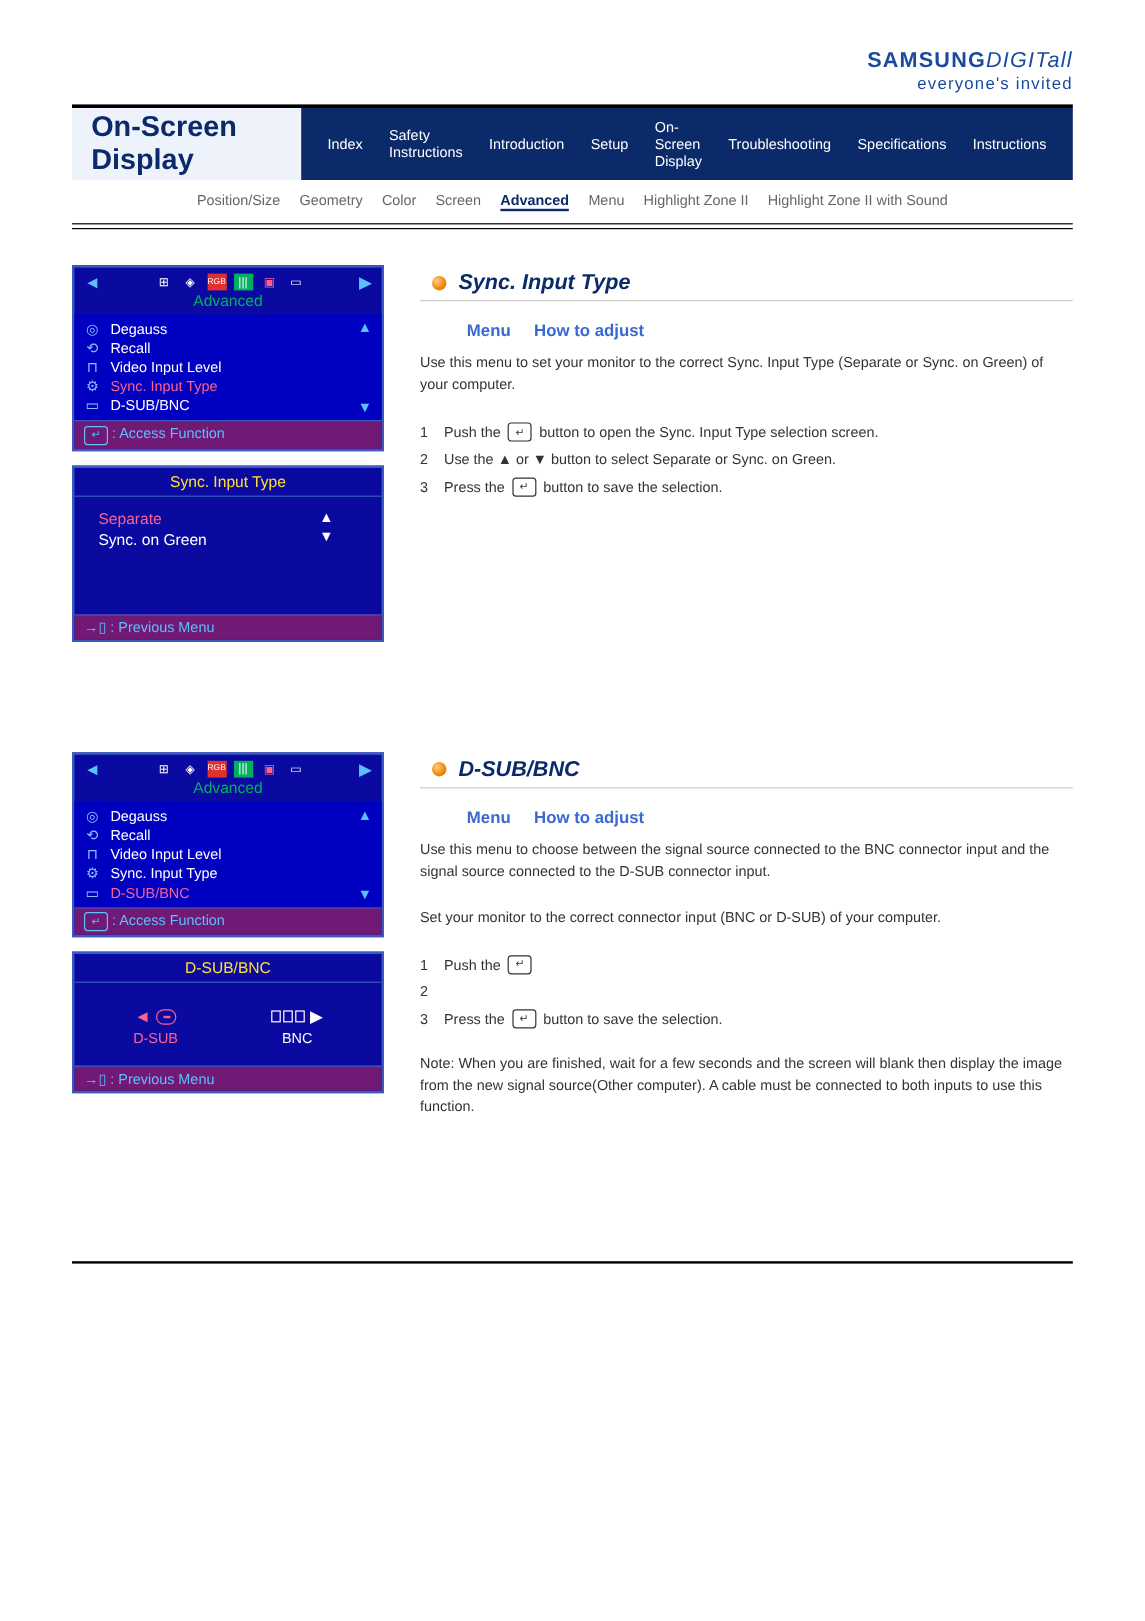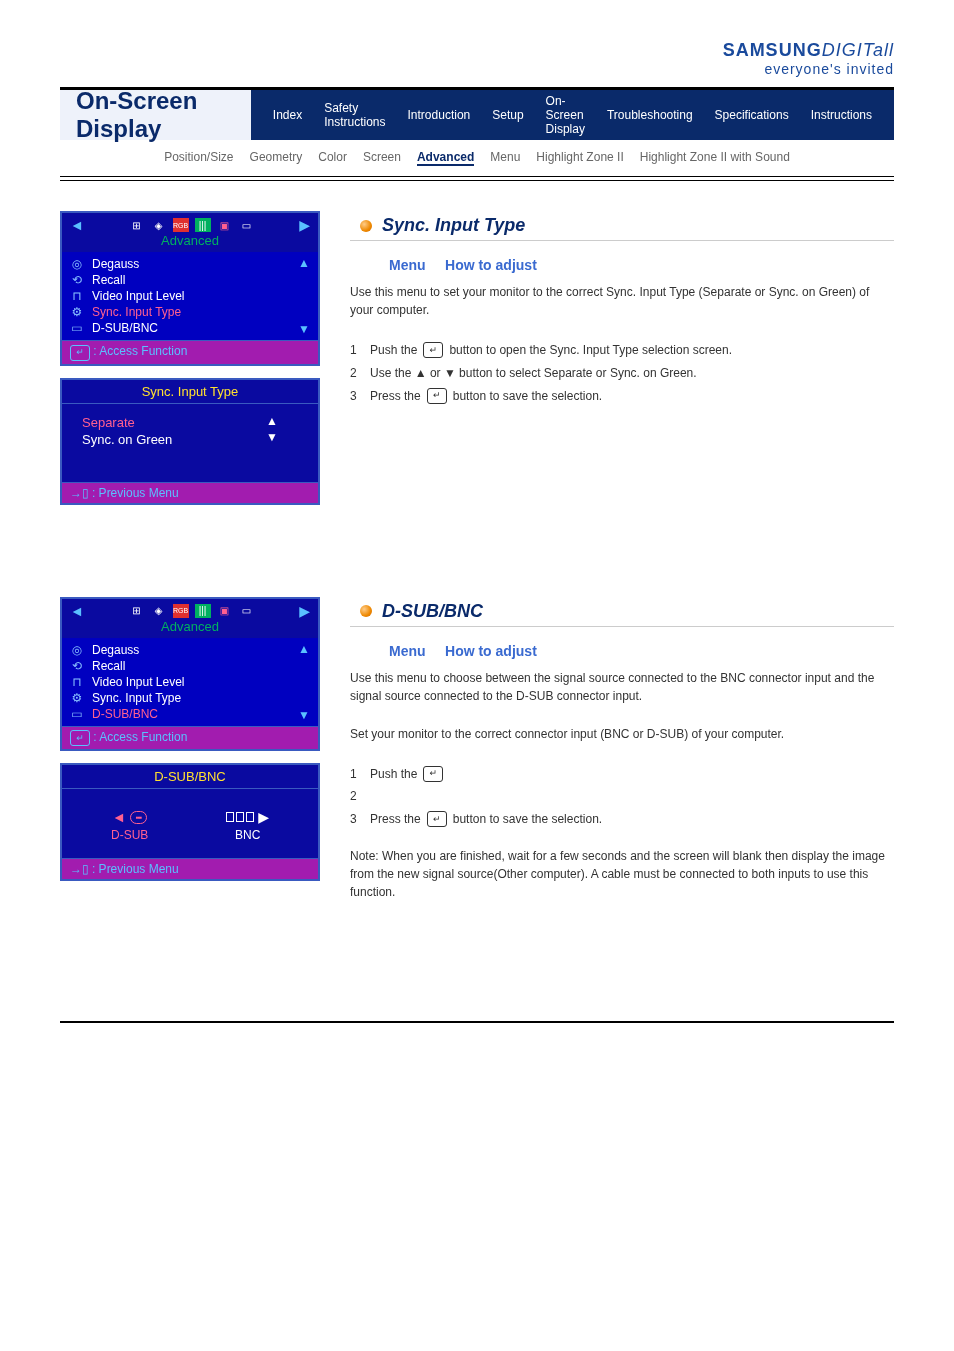--- a/index.html
+++ b/index.html
@@ -35,21 +35,21 @@
     letter-spacing: 1px;
   }
   .hr-thick {
     border: none;
     border-top: 3px solid #000;
     margin: 6px 0 0 0;
   }
   .tabs-row {
     display: flex;
     align-items: stretch;
-    height: 50px;
+    height: 60px;
     background: #eef2fa;
   }
   .tabs-left {
     flex: 1;
     display: flex;
     align-items: center;
     padding-left: 16px;
     font-size: 24px;
     font-weight: bold;
     color: #0a2a6a;
@@ -166,35 +166,35 @@
     right: 8px;
     top: 4px;
     bottom: 4px;
     display: flex;
     flex-direction: column;
     justify-content: space-between;
     color: #5ac0ff;
     font-size: 12px;
   }
   .osd-hint {
-    background: #a21caf;
+    background: #701a75;
     padding: 3px 8px;
     color: #5ac0ff;
     font-size: 12px;
     border-top: 1px solid #3a5ac0;
   }
   .osd-sub-title {
     text-align: center;
     color: #ffe030;
     font-size: 13px;
     padding: 4px 0;
     border-bottom: 1px solid #3a5ac0;
   }
   .osd-sub-body {
-    padding: 10px 20px 8px 20px;
+    padding: 10px 20px 28px 20px;
     position: relative;
     min-height: 60px;
   }
   .osd-sub-body .opt {
     font-size: 13px;
     padding: 1px 0;
   }
   .osd-sub-body .opt.sel {
     color: #ff6090;
   }

